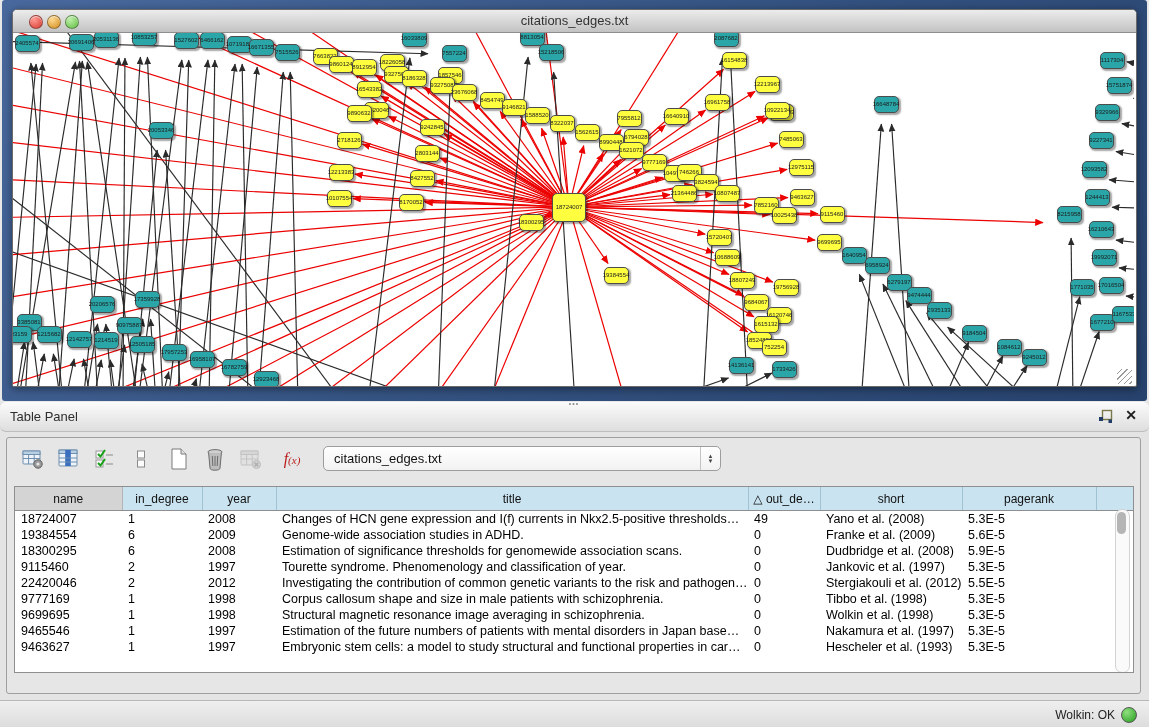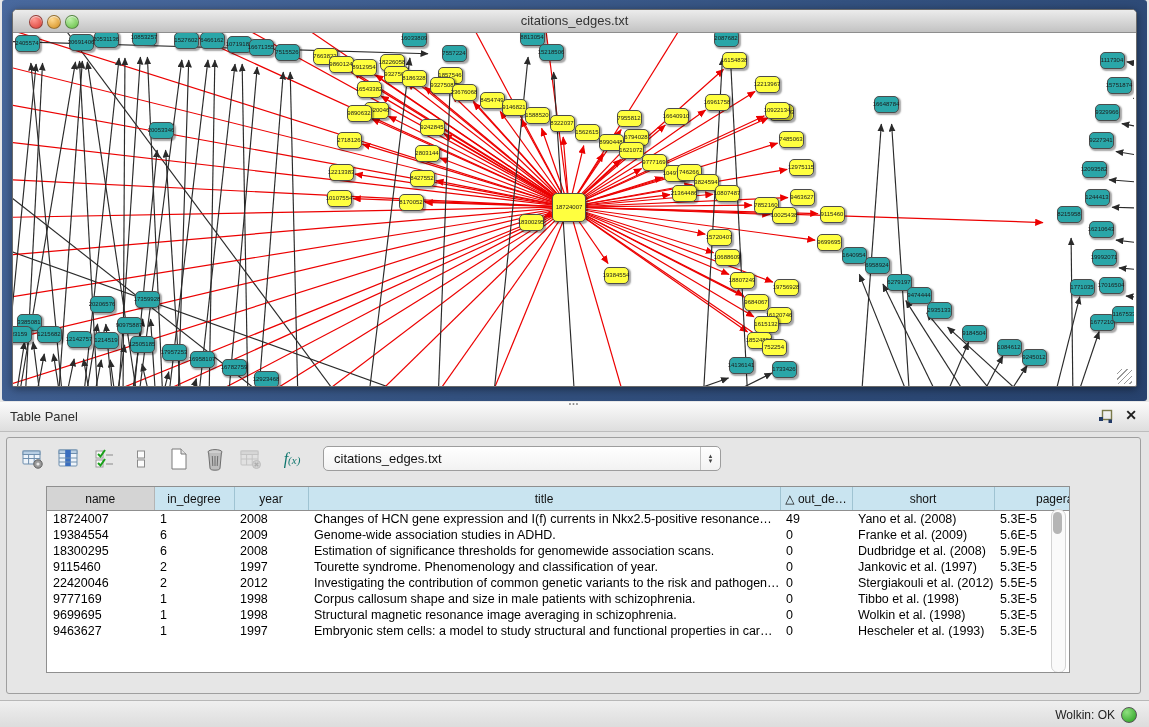--- a/index.html
+++ b/index.html
@@ -23,40 +23,40 @@
   .node{position:absolute;width:25px;height:17px;border:1px solid #4c4c4c;border-radius:5px;
     box-shadow:1.5px 1.5px 1.5px rgba(0,0,0,.35);box-sizing:border-box;}
   .node span{position:absolute;left:50%;top:50%;transform:translate(-50%,-50%);
     font-size:6px;line-height:6px;color:#1c1c1c;white-space:nowrap;pointer-events:none;}
   .node.hub{width:34px;height:29px;}
   #resize-grip{position:absolute;right:2px;bottom:2px;width:15px;height:15px;
     background:repeating-linear-gradient(135deg,transparent 0 3px,#9a9a9a 3px 4px);}
   
   #table-panel{position:absolute;left:0;top:402px;width:1149px;height:298px;background:#e4e4e4;}
   #tp-header{position:relative;height:29px;background:linear-gradient(#fbfbfb,#dedede);
-    border-bottom:1px solid #bdbdbd;}
+    border-bottom:1px solid #bdbdbd;border-radius:6px;}
   #tp-title{position:absolute;left:10px;top:7px;font-size:13px;color:#2e2e2e;}
   #tp-float{position:absolute;right:36px;top:7px;width:15px;height:15px;cursor:pointer;}
   #tp-close{position:absolute;right:12px;top:5px;font-size:14px;font-weight:bold;color:#1d1d1d;cursor:pointer;}
   #splitter{position:absolute;left:563px;top:0px;width:22px;height:4px;text-align:center;
     font-size:7px;line-height:4px;color:#8a8a8a;letter-spacing:1px;}
   #tp-inner{position:absolute;left:6px;top:35px;width:1135px;height:257px;background:#e6e6e6;
     border:1px solid #9f9f9f;border-radius:3px;box-sizing:border-box;}
   
   #tp-toolbar{position:absolute;left:0;top:0;width:100%;height:42px;}
   .tbtn{position:absolute;top:7px;width:28px;height:28px;display:flex;align-items:center;
     justify-content:center;cursor:pointer;}
   #dd{position:absolute;left:277px;top:8px;width:398px;height:25px;background:linear-gradient(#ffffff,#f2f2f2);
     border:1px solid #9d9d9d;border-radius:5px;box-sizing:border-box;cursor:pointer;}
   #dd-text{position:absolute;left:10px;top:4px;font-size:13px;color:#111;}
   #dd-stepper{position:absolute;right:0;top:0;width:19px;height:23px;border-left:1px solid #c3c3c3;
     display:flex;flex-direction:column;align-items:center;justify-content:center;font-size:6px;color:#444;line-height:5px;}
   
-  #tbl-wrap{position:absolute;left:7px;top:48px;width:1024px;height:187px;background:#fff;
-    border:1px solid #8f8f8f;box-sizing:border-box;overflow:hidden;margin-left:32px;}
+  #tbl-wrap{position:absolute;left:7px;top:48px;width:1120px;height:187px;background:#fff;
+    border:1px solid #8f8f8f;box-sizing:border-box;overflow:hidden;}
   table{border-collapse:collapse;table-layout:fixed;width:1120px;}
   th{height:21px;background:#c9e4f0;border-right:1px solid #9fc3d2;border-bottom:1px solid #8f8f8f;
     font-size:12px;font-weight:normal;color:#111;text-align:center;overflow:hidden;white-space:nowrap;}
   th.namecol{background:#d4d4d4;border-right:1px solid #b4b4b4;}
   td{height:16px;font-size:12.5px;color:#000;padding:0 0 0 6px;white-space:nowrap;overflow:hidden;}
   #vscroll{position:absolute;right:3px;top:22px;width:13px;height:162px;background:#fafafa;
     border:1px solid #d2d2d2;border-radius:7px;}
   #vthumb{position:absolute;left:1px;top:2px;width:9px;height:22px;background:#b5b5b5;border-radius:5px;}
   
   #tabs{position:absolute;left:0;right:0;top:240px;text-align:center;}
@@ -663,21 +663,21 @@
             <rect x="2" y="4" width="17" height="14" rx="1" fill="#dcdcdc" stroke="#9a9a9a"></rect>
             <rect x="2" y="4" width="17" height="3.5" fill="#c4c4c4" stroke="#9a9a9a"></rect>
             <line x1="7.6" y1="7" x2="7.6" y2="18" stroke="#9a9a9a"></line>
             <line x1="13.2" y1="7" x2="13.2" y2="18" stroke="#9a9a9a"></line>
             <line x1="2" y1="12" x2="19" y2="12" stroke="#9a9a9a"></line>
             <circle cx="17.5" cy="17.5" r="4" fill="#b9b9b9" stroke="#8a8a8a"></circle>
             <path d="M15.7 15.7 l3.6 3.6 M19.3 15.7 l-3.6 3.6" stroke="#6a6a6a" stroke-width="1.3"></path>
           </svg>
       </div>
       <div class="tbtn" style="left:268px;width:34px" style2="">
-        <span style="font-family:'Liberation Serif',serif;font-style:italic;font-size:16px;color:#0f766e;">f<span style="font-size:11px;">(x)</span></span>
+        <span style="font-family:'Liberation Serif',serif;font-style:italic;font-size:16px;color:#b91c1c;">f<span style="font-size:11px;">(x)</span></span>
       </div>
       <div id="dd" style="left:316px">
         <span id="dd-text">citations_edges.txt</span>
         <span id="dd-stepper">
             <span>▲</span>
             <span>▼</span>
           </span>
       </div>
     </div>
 
@@ -703,21 +703,21 @@
               <th>short</th>
               <th>pagerank</th>
               <th></th>
             </tr>
           </thead>
         <tbody id="tbl-body">
             <tr>
               <td>18724007</td>
               <td>1</td>
               <td>2008</td>
-              <td>Changes of HCN gene expression and I(f) currents in Nkx2.5-positive resonance…</td>
+              <td>Changes of HCN gene expression and I(f) currents in Nkx2.5-positive thresholds…</td>
               <td>49</td>
               <td>Yano et al. (2008)</td>
               <td>5.3E-5</td>
               <td></td>
             </tr>
             <tr>
               <td>19384554</td>
               <td>6</td>
               <td>2009</td>
               <td>Genome-wide association studies in ADHD.</td>
@@ -766,20 +766,30 @@
               <td>5.3E-5</td>
               <td></td>
             </tr>
             <tr>
               <td>9699695</td>
               <td>1</td>
               <td>1998</td>
               <td>Structural magnetic resonance image averaging in schizophrenia.</td>
               <td>0</td>
               <td>Wolkin et al. (1998)</td>
+              <td>5.3E-5</td>
+              <td></td>
+            </tr>
+            <tr>
+              <td>9465546</td>
+              <td>1</td>
+              <td>1997</td>
+              <td>Estimation of the future numbers of patients with mental disorders in Japan base…</td>
+              <td>0</td>
+              <td>Nakamura et al. (1997)</td>
               <td>5.3E-5</td>
               <td></td>
             </tr>
             <tr>
               <td>9463627</td>
               <td>1</td>
               <td>1997</td>
               <td>Embryonic stem cells: a model to study structural and functional properties in car…</td>
               <td>0</td>
               <td>Hescheler et al. (1993)</td>

